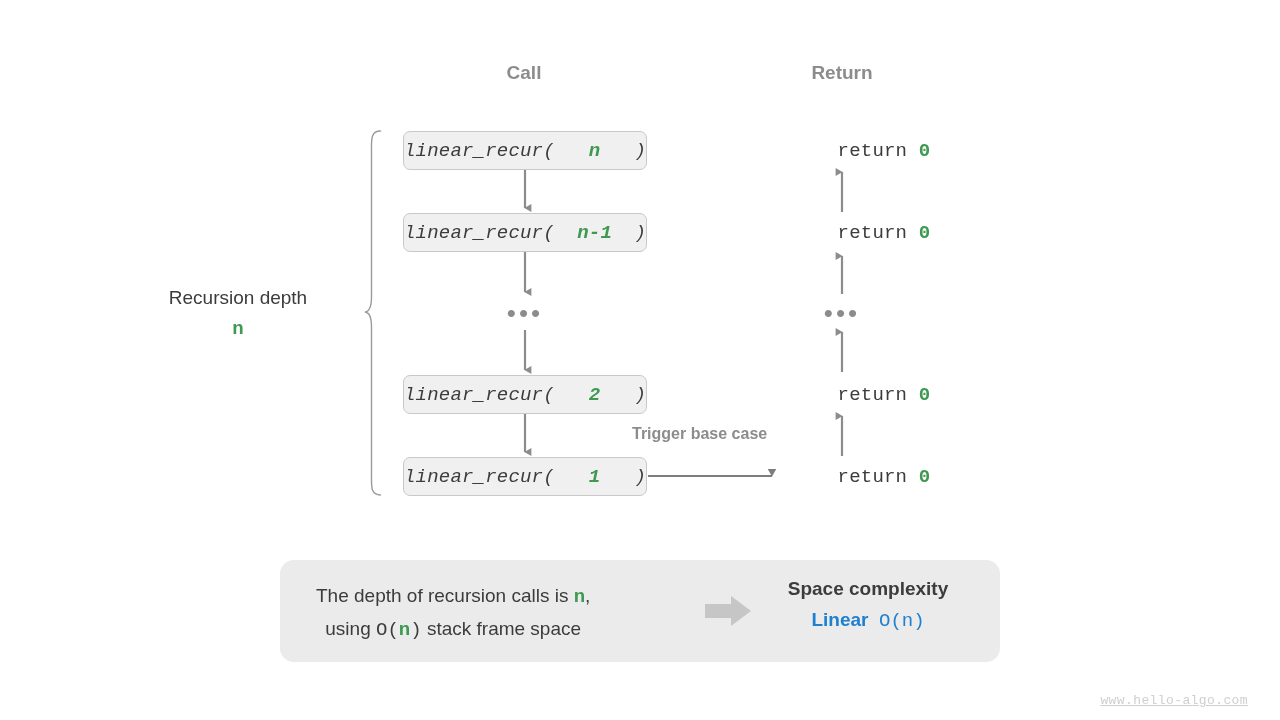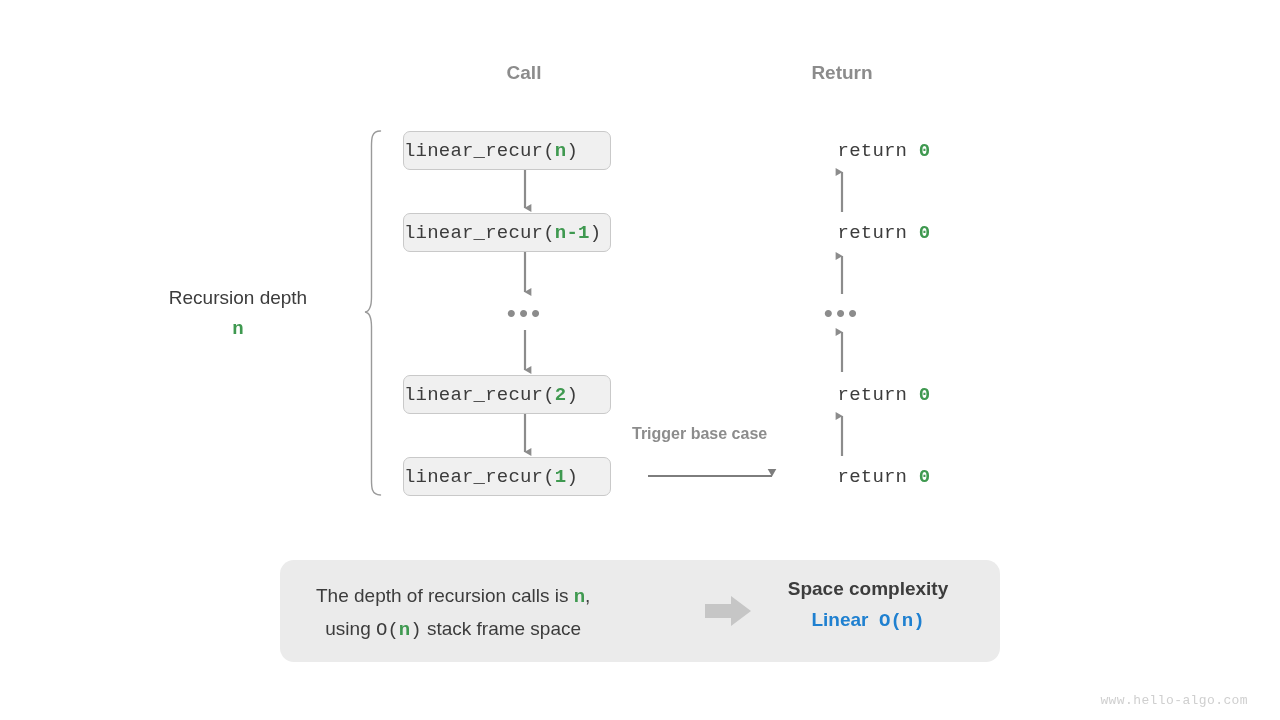--- a/index.html
+++ b/index.html
@@ -27,34 +27,35 @@
     text-align: center;
     white-space: nowrap;
   }
   #hdr-call   { left: 424px; top: 62px; width: 200px; }
   #hdr-return { left: 742px; top: 62px; width: 200px; }
 
   
   .call-box {
     position: absolute;
     left: 403px;
-    width: 208px;
+    width: 244px;
     height: 39px;
     box-sizing: border-box;
     background: #f0f0f0;
     border: 1px solid #c9c9c9;
     border-radius: 7px;
     display: flex;
     align-items: center;
-    justify-content: flex-start;
+    justify-content: space-between;
     font-family: "Liberation Mono", monospace;
     font-size: 19px;
     color: #3c3c3c;
     letter-spacing: 0.2px;
     white-space: nowrap;
+    font-style: italic;
   }
   #box-0 { top: 131px; }
   #box-1 { top: 213px; }
   #box-2 { top: 375px; }
   #box-3 { top: 457px; }
 
   
   .return-label {
     position: absolute;
     left: 784px;
@@ -171,33 +172,34 @@
   }
   #summary-value {
     margin-top: 9px;
     font-size: 19px;
     font-weight: bold;
     color: #1f80d0;
     white-space: nowrap;
   }
   #summary-value .bigo {
     font-family: "Liberation Mono", monospace;
-    font-weight: bold;
+    font-weight: normal;
   }
 
   
   #watermark {
     position: absolute;
     right: 32px;
     bottom: 12px;
     font-family: "Liberation Mono", monospace;
     font-size: 13px;
     color: #cfcfcf;
     letter-spacing: 0.4px;
     white-space: nowrap;
+    text-decoration: underline;
   }
 </style>
 </head>
 <body>
 
 <div class="col-header" id="hdr-call">Call</div>
 <div class="col-header" id="hdr-return">Return</div>
 
 <div id="depth-label">
   <span>Recursion depth</span>

